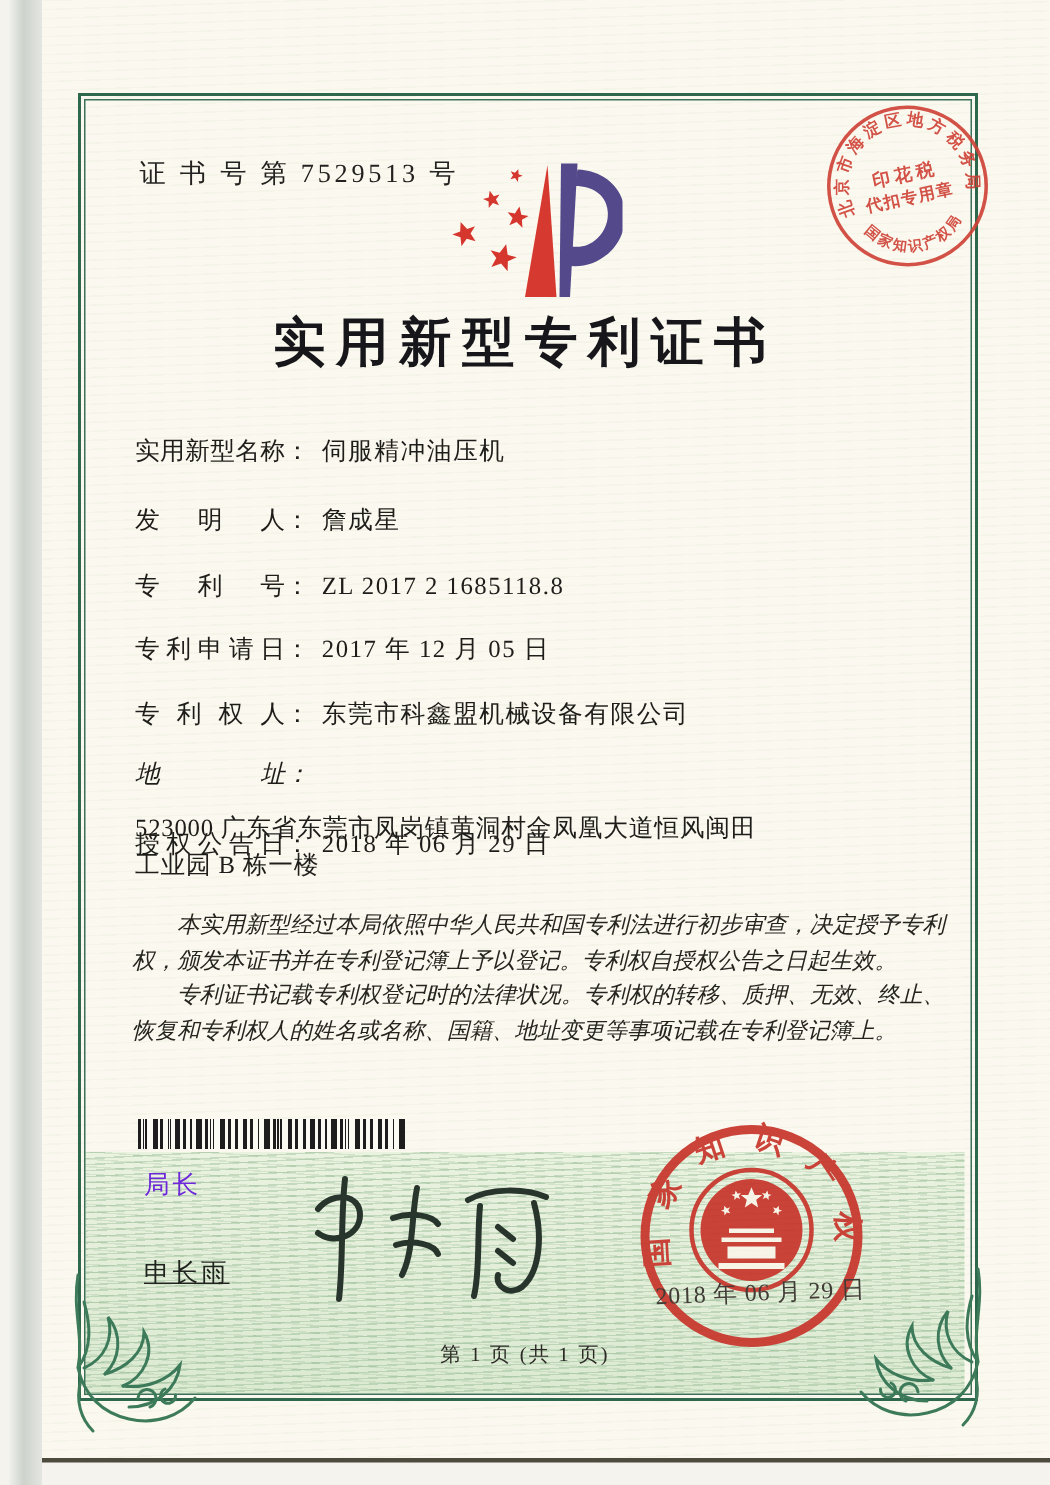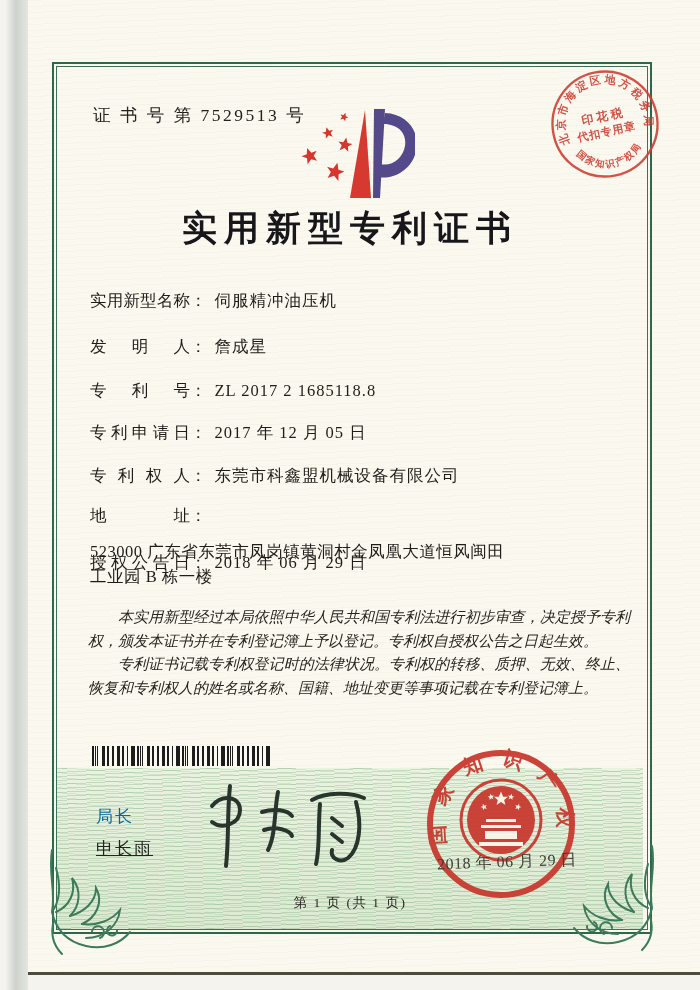--- a/index.html
+++ b/index.html
@@ -33,34 +33,34 @@
   .title{position:absolute;left:52px;top:205px;width:596px;z-index:2;
     text-align:center;font-size:35px;font-weight:700;letter-spacing:7px;color:#17161a;}
 
   .fields{position:absolute;left:0;top:0;width:700px;z-index:2;}
   .frow{position:absolute;left:90px;font-size:16.5px;color:#1f1d1a;white-space:nowrap;}
   .flabel{display:inline-block;width:100px;text-align:justify;text-align-last:justify;}
   .fcolon{display:inline-block;margin-right:8px;}
   .fvalue{letter-spacing:1px;}
   .frow.wrap{white-space:normal;width:540px;}
   .frow.wrap .fvalue{display:inline-block;vertical-align:top;width:424px;line-height:25px;letter-spacing:0.5px;margin-top:12px;}
-  .frow.wrap .flabel,.frow.wrap .fcolon{vertical-align:top;}
+  .frow.wrap .flabel,.frow.wrap .fcolon{vertical-align:top;font-style:italic;}
   .grant-right{position:absolute;left:278px;top:0;white-space:nowrap;}
 
   .paragraphs{position:absolute;left:88px;top:582px;width:542px;z-index:2;
     font-size:15px;line-height:23.5px;color:#26241f;font-style:italic;text-align:justify;margin-top:24px;}
   .paragraphs p{margin:0;text-indent:2em;}
 
   .barcode{position:absolute;left:92px;top:746px;width:178px;height:20px;z-index:2;
     background-color:#faf9f2;
     background-image:
       repeating-linear-gradient(90deg,#1d1d1d 0 2px,transparent 2px 4px,transparent 4px 5px,#1d1d1d 5px 6px,transparent 6px 10px,#1d1d1d 10px 13px,transparent 13px 15px),
       repeating-linear-gradient(90deg,transparent 0 3px,#1d1d1d 3px 4px,transparent 4px 9px);}
 
-  .sig-title{position:absolute;left:96px;top:805px;z-index:2;font-size:17px;color:#0369a1;
+  .sig-title{position:absolute;left:96px;top:778px;z-index:2;font-size:17px;color:#6d28d9;
     font-family:"Liberation Sans","DejaVu Sans",sans-serif;letter-spacing:2px;}
   .sig-name{position:absolute;left:96px;top:837px;z-index:2;font-size:17px;color:#20241f;
     font-family:"Liberation Sans","DejaVu Sans",sans-serif;letter-spacing:2px;text-decoration:underline;}
   .signature-svg{position:absolute;left:200px;top:778px;z-index:2;}
 
   .seal-svg{position:absolute;left:424px;top:747px;z-index:5;opacity:0.92;}
   .seal-date{position:absolute;left:428px;top:852px;width:158px;z-index:6;
     text-align:center;font-size:16px;color:#413c36;letter-spacing:0.5px;transform:rotate(-2deg);}
 
   .stamp-svg{position:absolute;left:543px;top:62px;z-index:5;opacity:0.9;}

